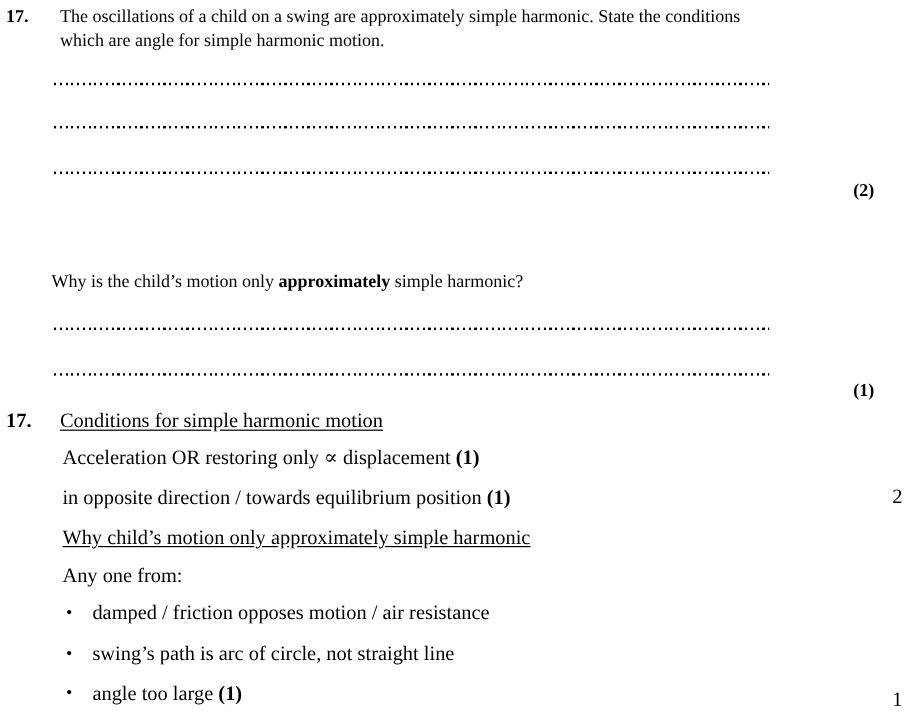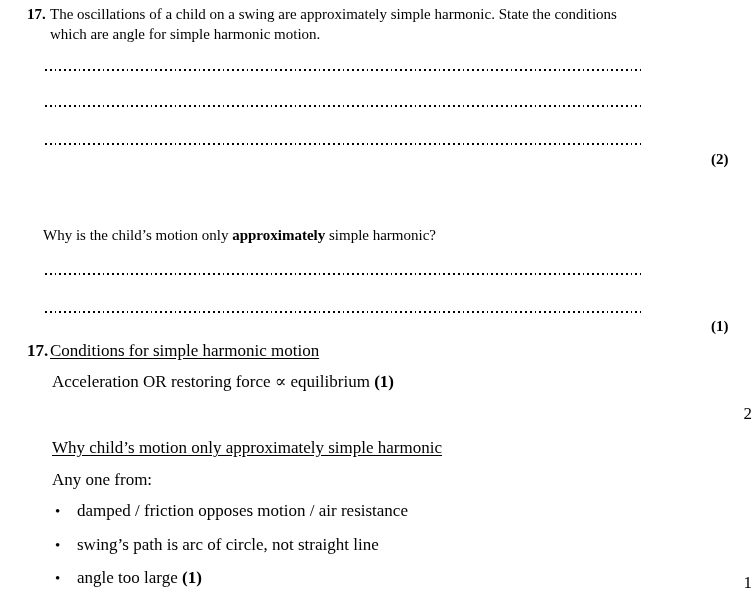--- a/index.html
+++ b/index.html
@@ -8,21 +8,21 @@
     width: 756px;
     height: 600px;
     background: #ffffff;
     color: #000000;
     font-family: "Liberation Serif", "DejaVu Serif", serif;
     overflow: hidden;
   }
   .abs { position: absolute; }
   .q-text  { font-size: 15px; line-height: 20px; white-space: nowrap; }
   .ms-text { font-size: 17px; line-height: 22px; white-space: nowrap; }
-  .bold { font-weight: bold; margin-left: 22px; }
+  .bold { font-weight: bold; }
   .underline { text-decoration: underline; text-underline-offset: 2px; }
   .dotted {
     height: 2px;
     background-image: repeating-linear-gradient(to right,
       #000 0px, #000 1.8px, transparent 1.8px, transparent 4.8px);
   }
   .mark-paren { font-size: 15px; font-weight: bold; }
   .total-num  { font-size: 17px; }
   .bullet-row { display: flex; align-items: flex-start; }
   .bullet-glyph { display: inline-block; width: 22px; font-size: 15px; line-height: 22px; }
@@ -50,23 +50,26 @@
   <div class="abs dotted" style="left:45px; top:273px; width:596px;"></div>
   <div class="abs dotted" style="left:45px; top:311px; width:596px;"></div>
 
   <div class="abs mark-paren" style="left:711px; top:318px;">(1)</div>
 
   <div class="abs ms-text bold" style="left:5px; top:340px;">17.</div>
 
   <div class="abs ms-text underline" style="left:50px; top:340px;">Conditions for simple harmonic motion</div>
 
   <div class="abs ms-text" style="left:52px; top:371px;">
-    <span>Acceleration OR restoring force ∝ equilibrium </span><b>(1)</b>
+    <span>Acceleration OR restoring only ∝ displacement </span><b>(1)</b>
   </div>
 
+  <div class="abs ms-text" style="left:52px; top:404px;">
+    <span>in opposite direction / towards equilibrium position </span><b>(1)</b>
+  </div>
   <div class="abs total-num" style="right:4px; top:404px;">2</div>
 
   <div class="abs ms-text" style="left:52px; top:469px;">Any one from:</div>
 
   <div class="abs ms-text underline" style="left:52px; top:437px;">Why child’s motion only approximately simple harmonic</div>
 
   <div class="abs ms-text bullet-row" style="left:55px; top:500px;">
     <span class="bullet-glyph">•</span>
     <span>damped / friction opposes motion / air resistance</span>
   </div>

